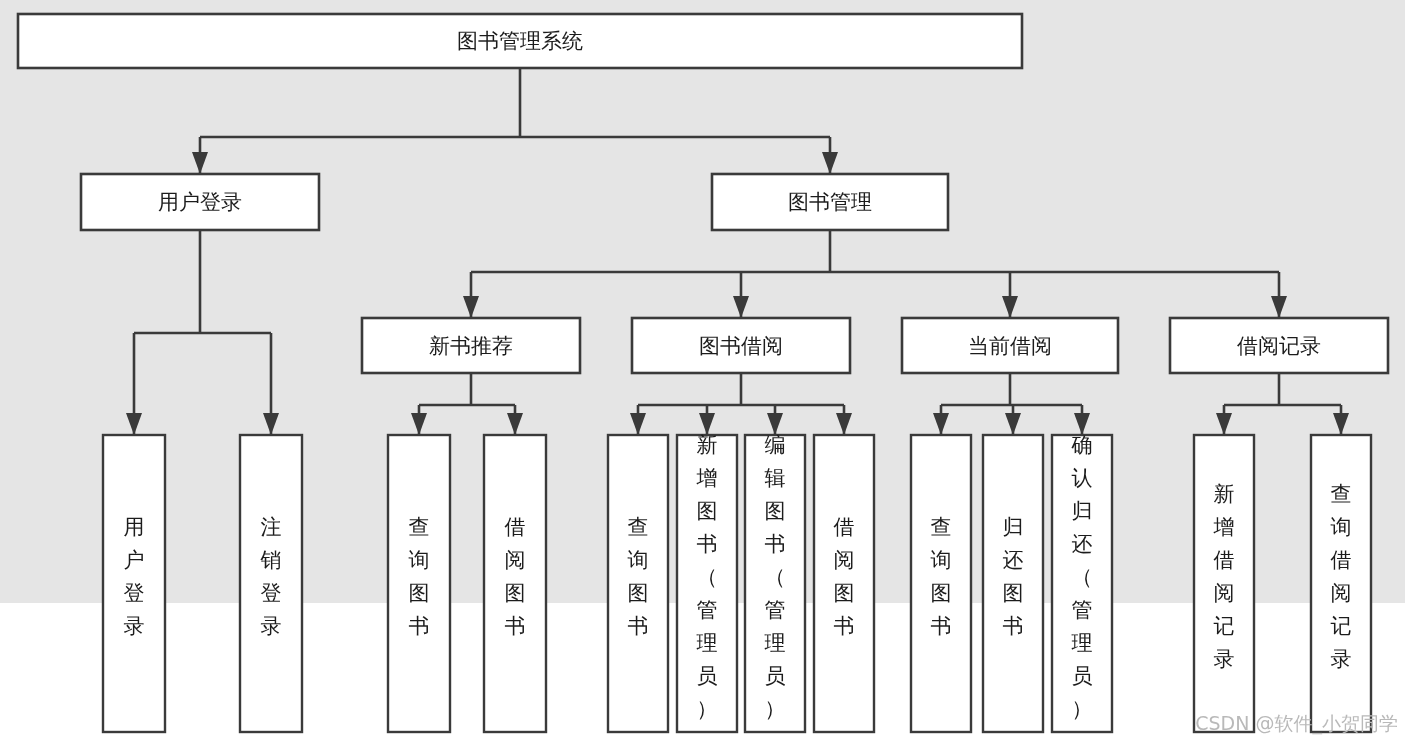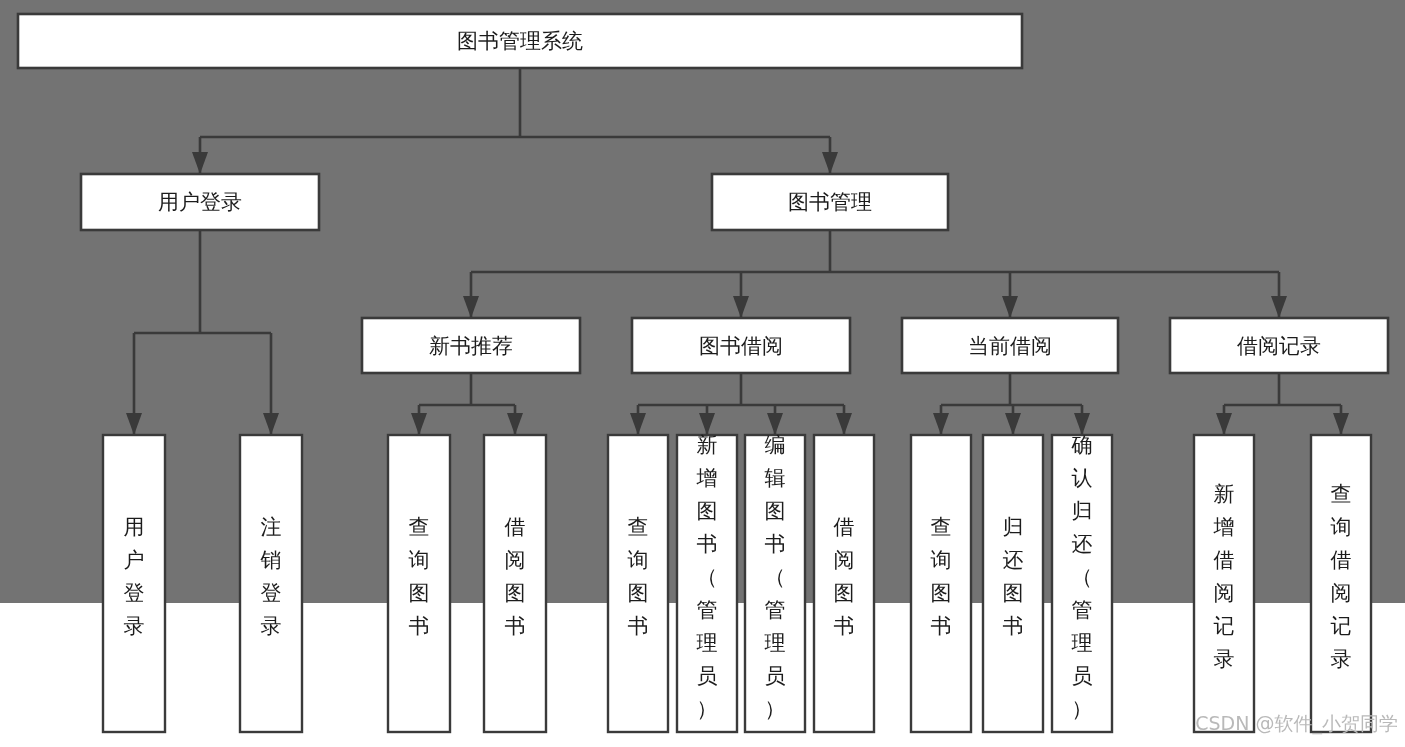--- a/index.html
+++ b/index.html
@@ -11,21 +11,21 @@
   body {
     width: 1405px;
     height: 747px;
     overflow: hidden;
     font-family: "DejaVu Sans", "Liberation Sans", sans-serif;
   }
   #diagram-root {
     position: relative;
     width: 1405px;
     height: 603px;
-    background: #737373;
+    background: #e5e5e5;
   }
   svg.diagram-canvas {
     display: block;
     width: 1405px;
     height: 747px;
   }
   .node-box {
     fill: #ffffff;
     stroke: #3a3a3a;
     stroke-width: 2.6;

